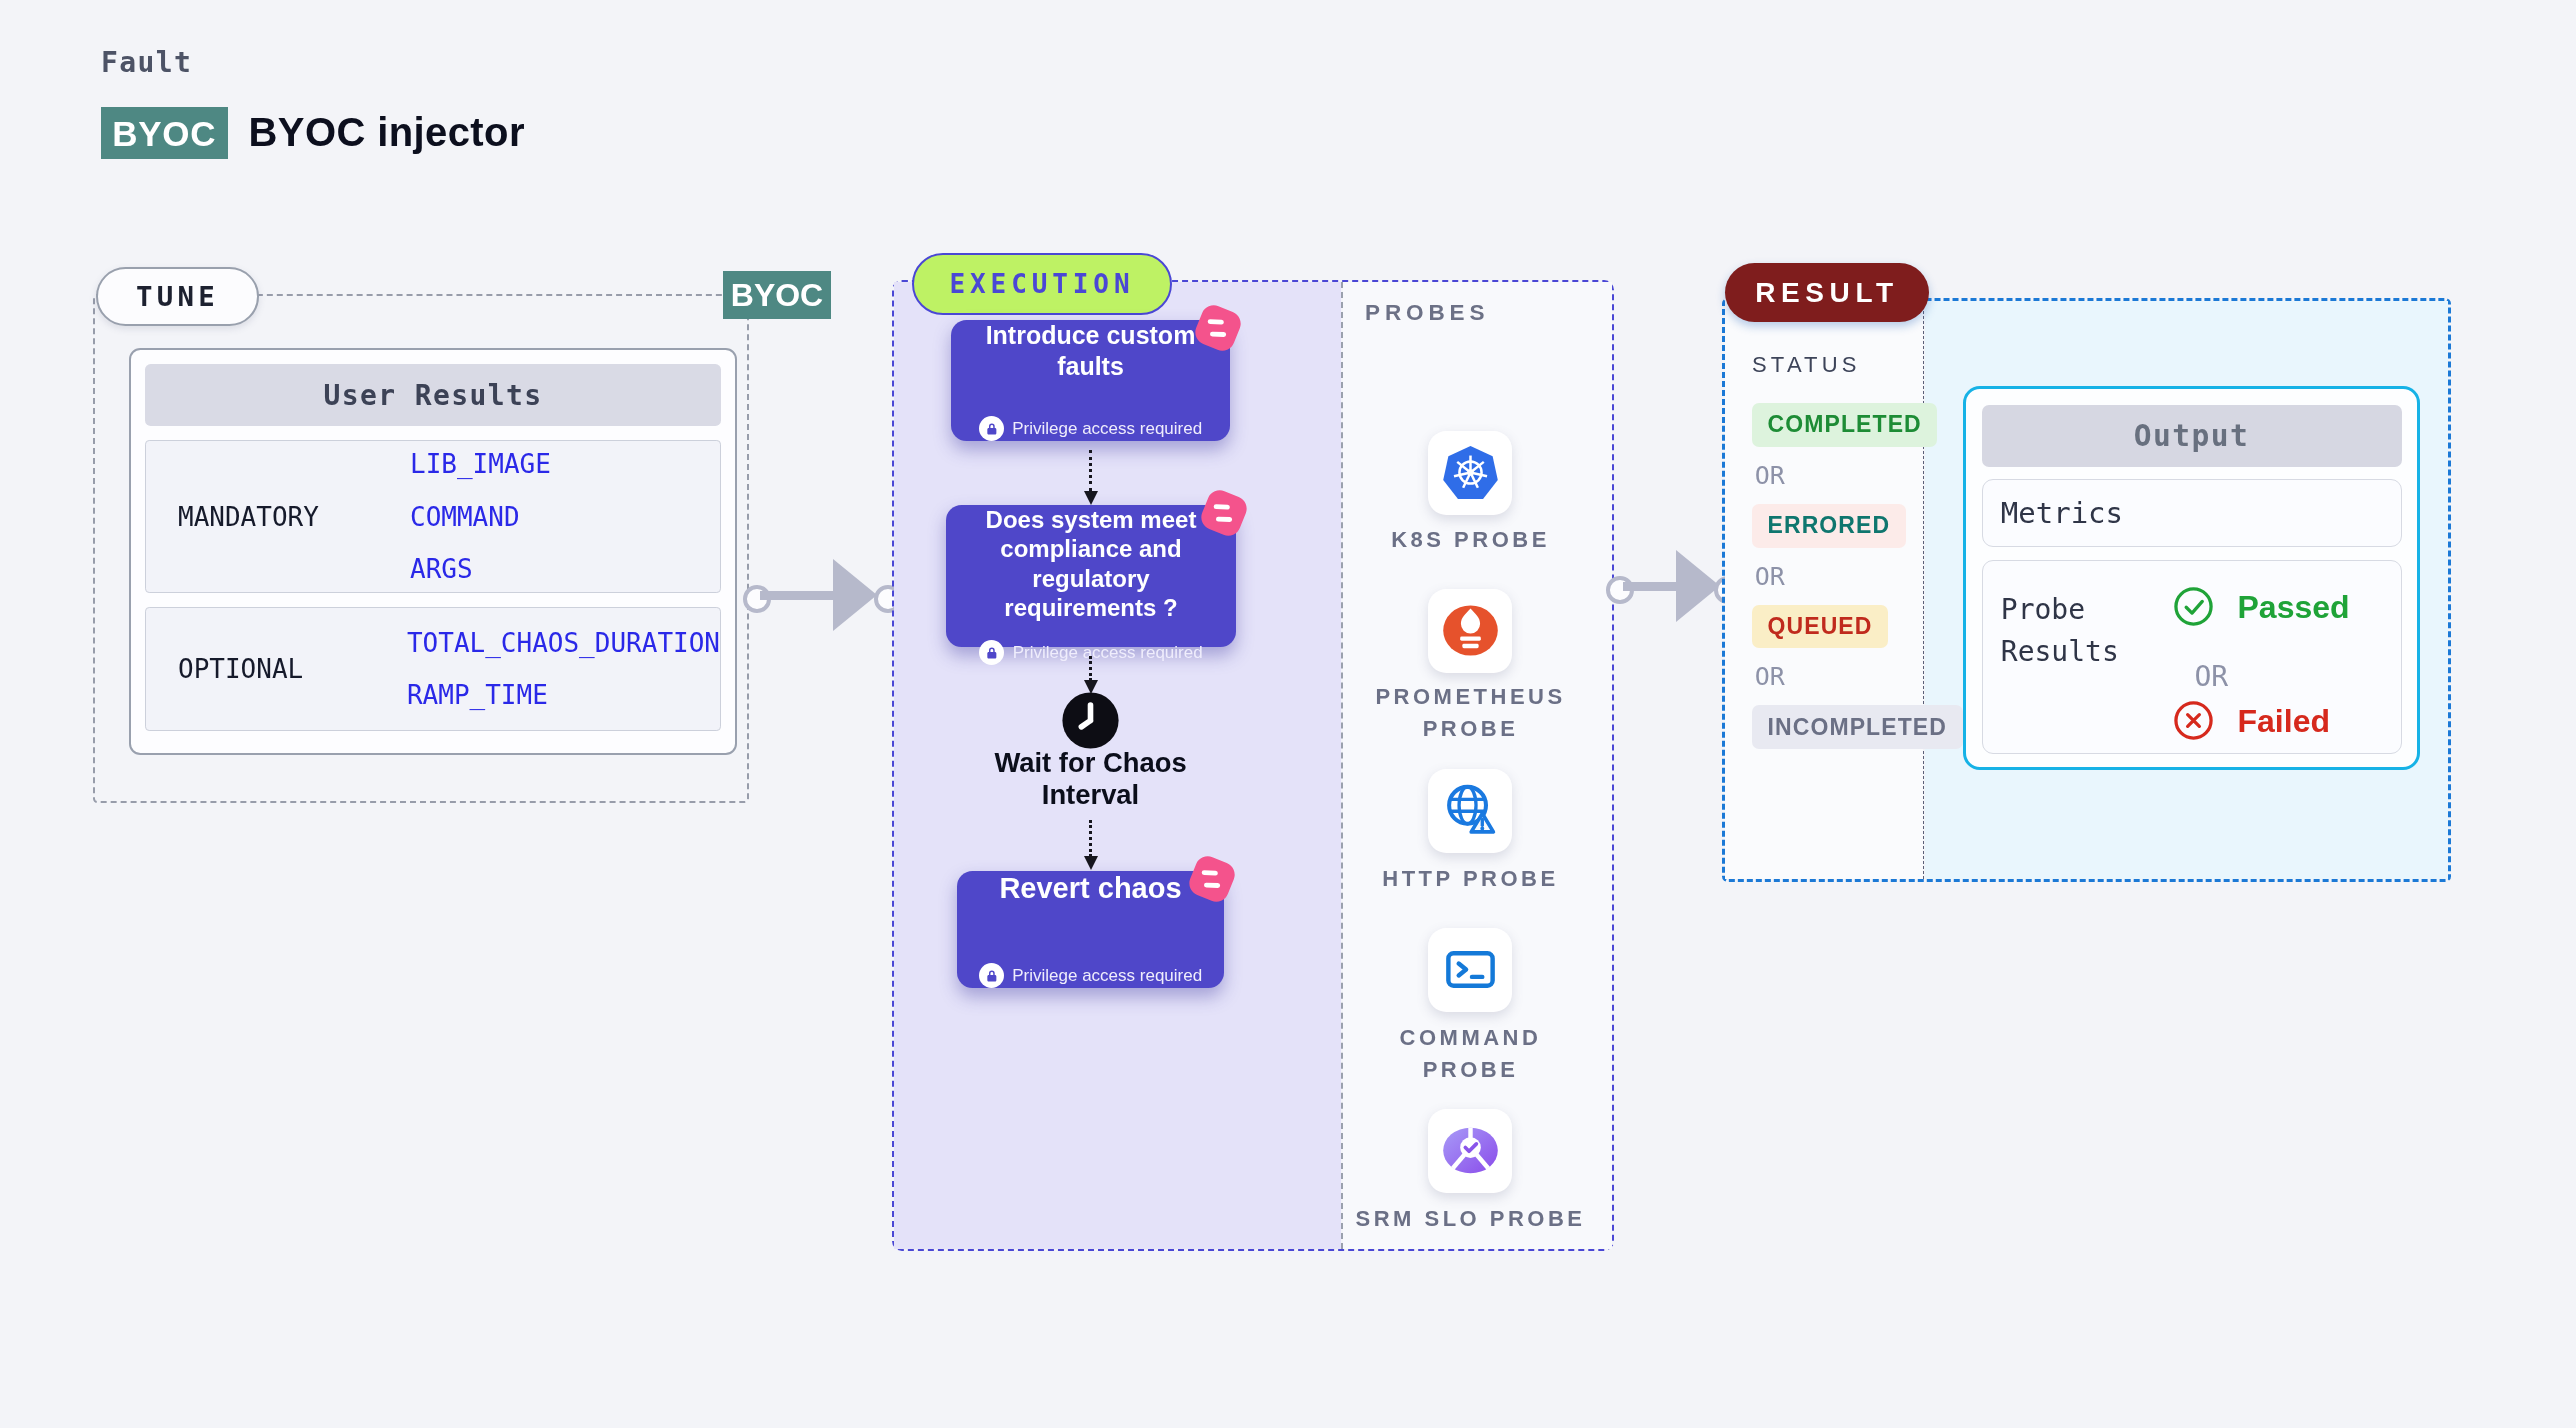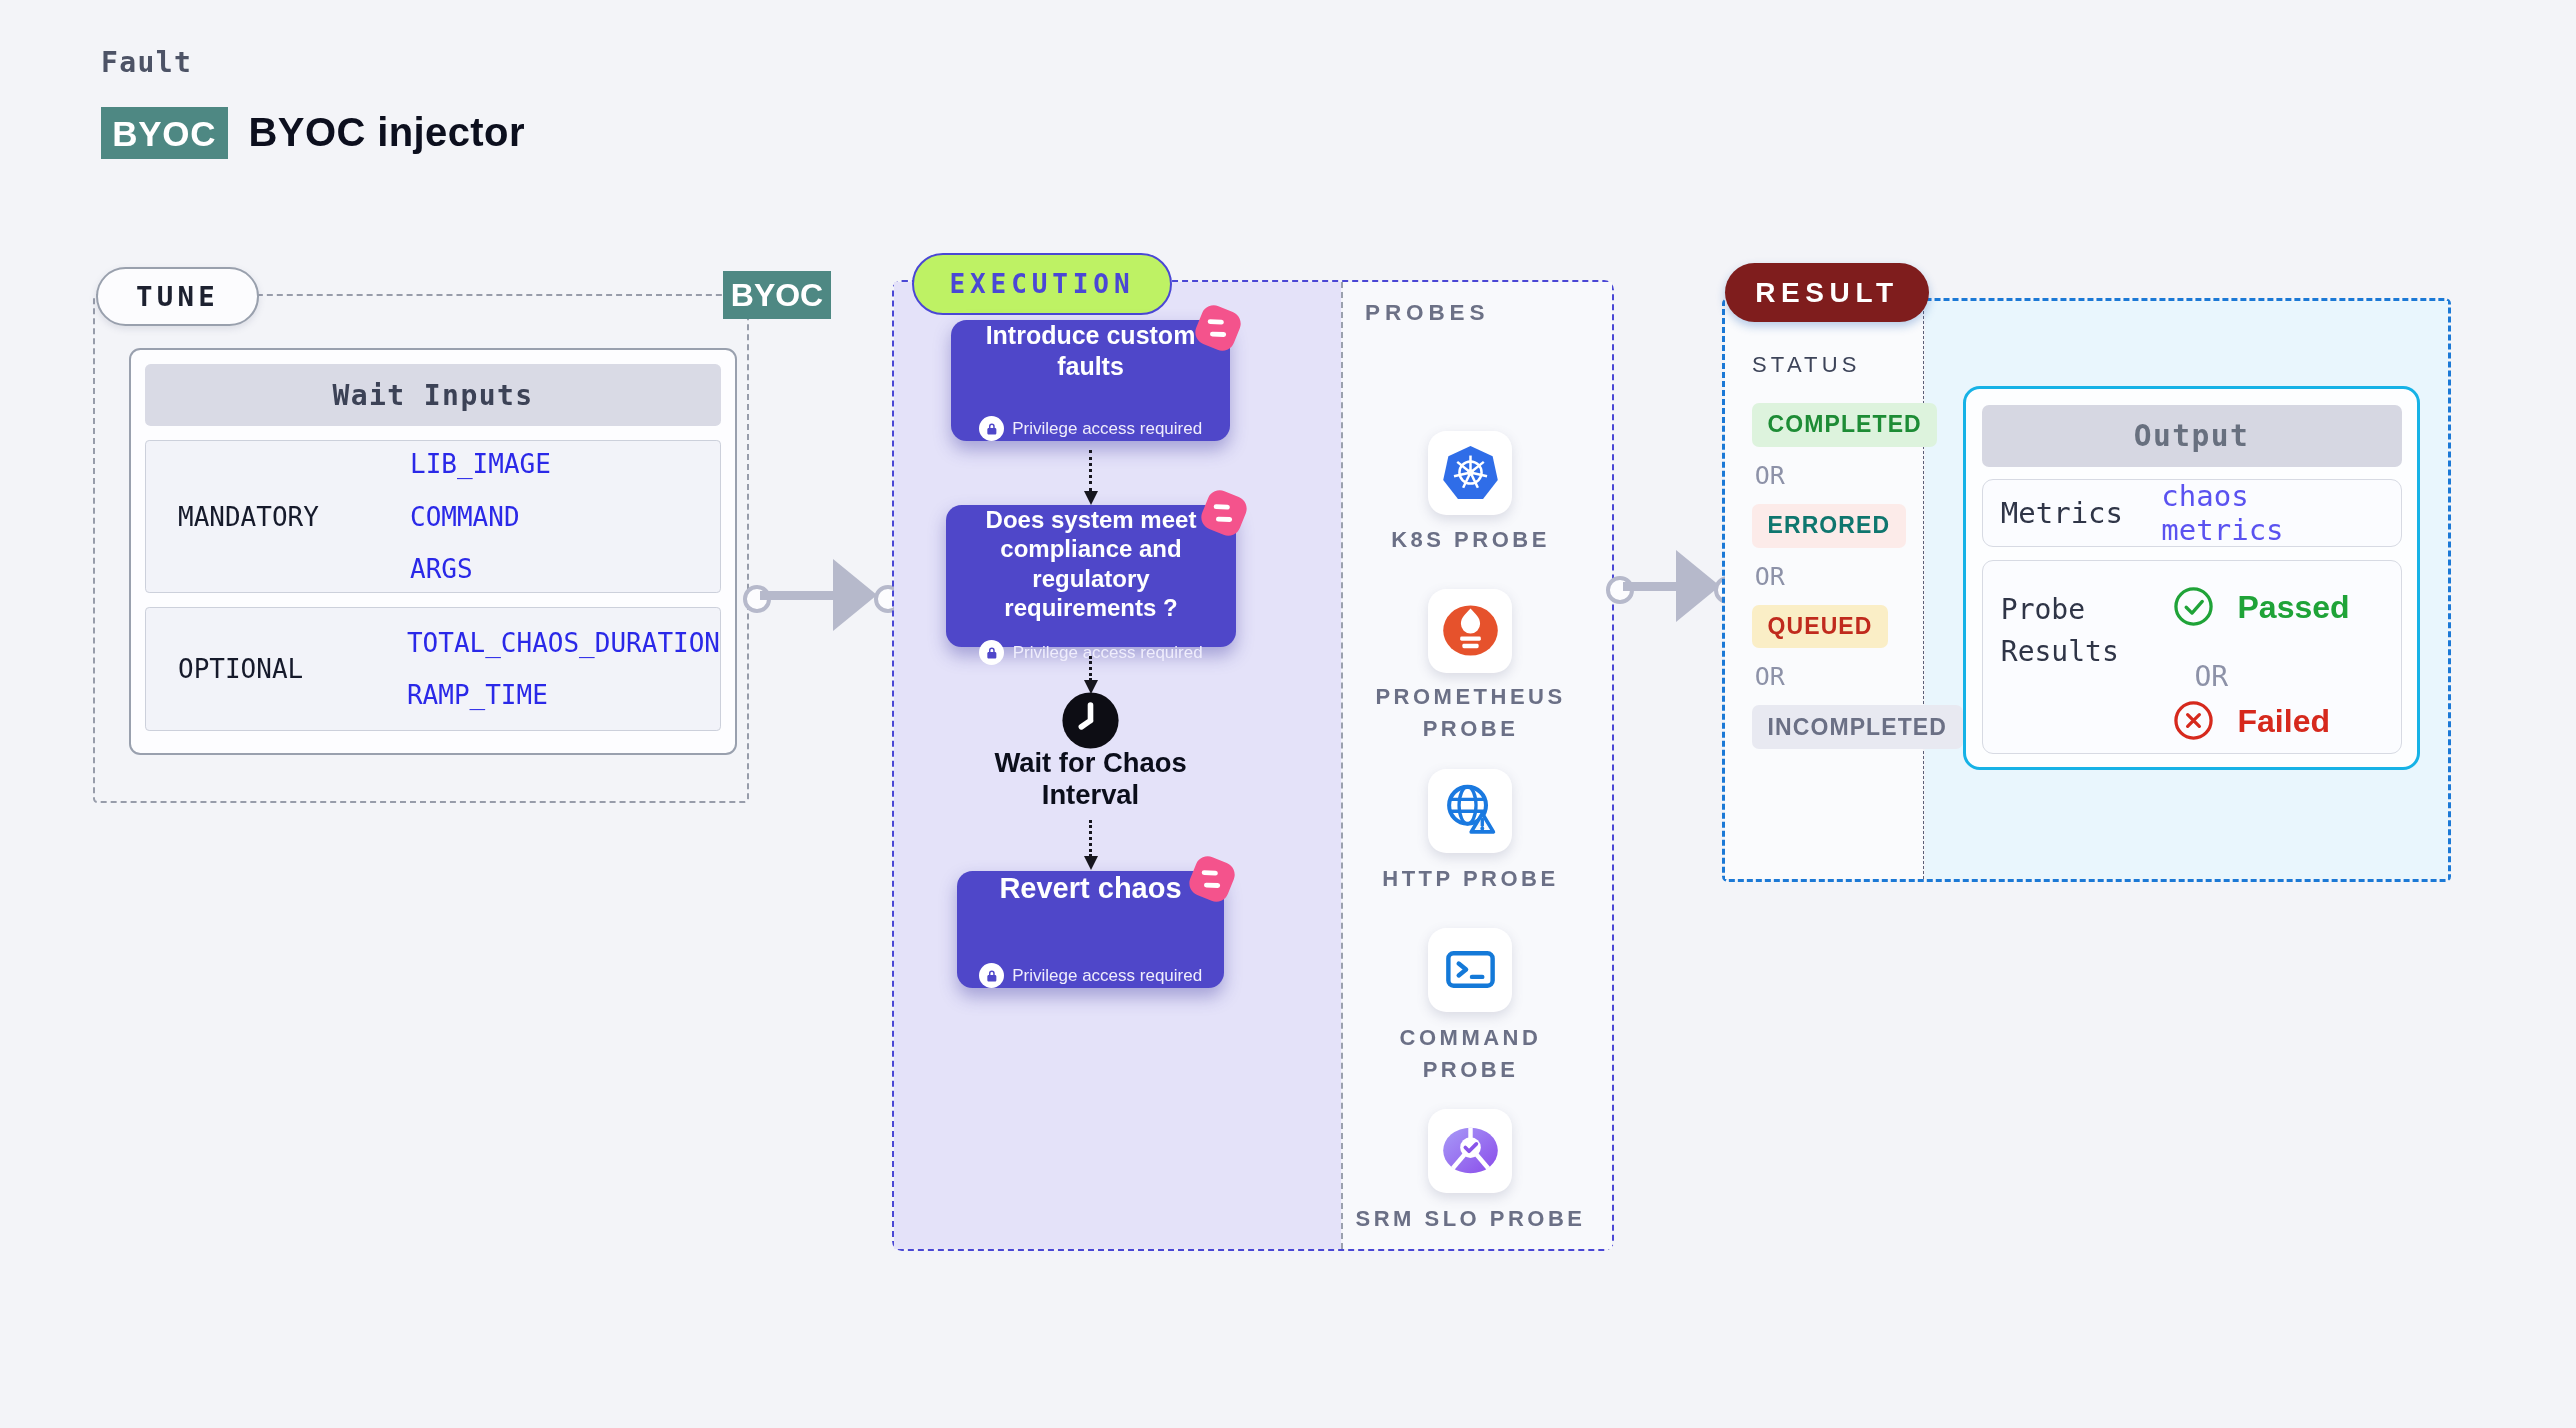--- a/index.html
+++ b/index.html
@@ -119,21 +119,21 @@
   <div class="abs title-row">
     <span class="byoc-chip">BYOC</span>
     <span class="page-title">BYOC injector</span>
   </div>
 
   <div class="abs tune-box"></div>
   <div class="abs tune-pill mono">TUNE</div>
   <div class="abs tune-corner-chip">BYOC</div>
 
   <div class="abs ui-card">
-    <div class="ui-header mono">Wait Inputs</div>
+    <div class="ui-header mono">User Results</div>
     <div class="ui-row ui-row1">
       <span class="ui-rowlabel mono">MANDATORY</span>
       <div class="ui-values mono">
         <span>LIB_IMAGE</span>
         <span>COMMAND</span>
         <span>ARGS</span>
       </div>
     </div>
     <div class="ui-row ui-row2">
       <span class="ui-rowlabel mono">OPTIONAL</span>
@@ -346,21 +346,20 @@
     <div class="or-label">OR</div>
     <div>
       <span class="status-badge" style="color: rgb(107, 112, 133); background-color: rgb(232, 233, 241);">INCOMPLETED</span>
     </div>
   </div>
 
   <div class="abs output-card">
     <div class="out-header mono">Output</div>
     <div class="out-row metrics-row">
       <span class="metrics-label mono">Metrics</span>
-      <span class="metrics-value mono">chaos metrics</span>
     </div>
     <div class="out-row probe-res-row">
       <span class="probe-res-label mono">Probe Results</span>
       <span class="result-line passed-line">
         <span>
           <svg viewBox="0 0 56 56" width="41" height="41" fill="none" stroke="#1fa338" stroke-width="4.5" stroke-linecap="round" stroke-linejoin="round">
               <circle cx="28" cy="28" r="24"></circle>
               <path d="M18 29l8 8 14-16"></path>
             </svg>
         </span>

